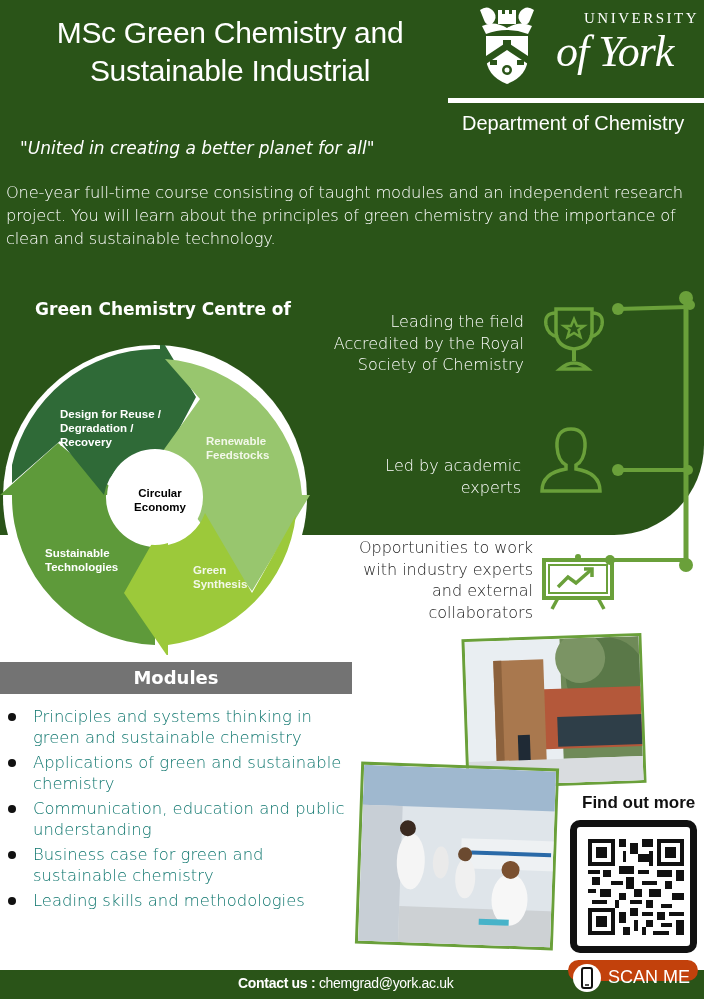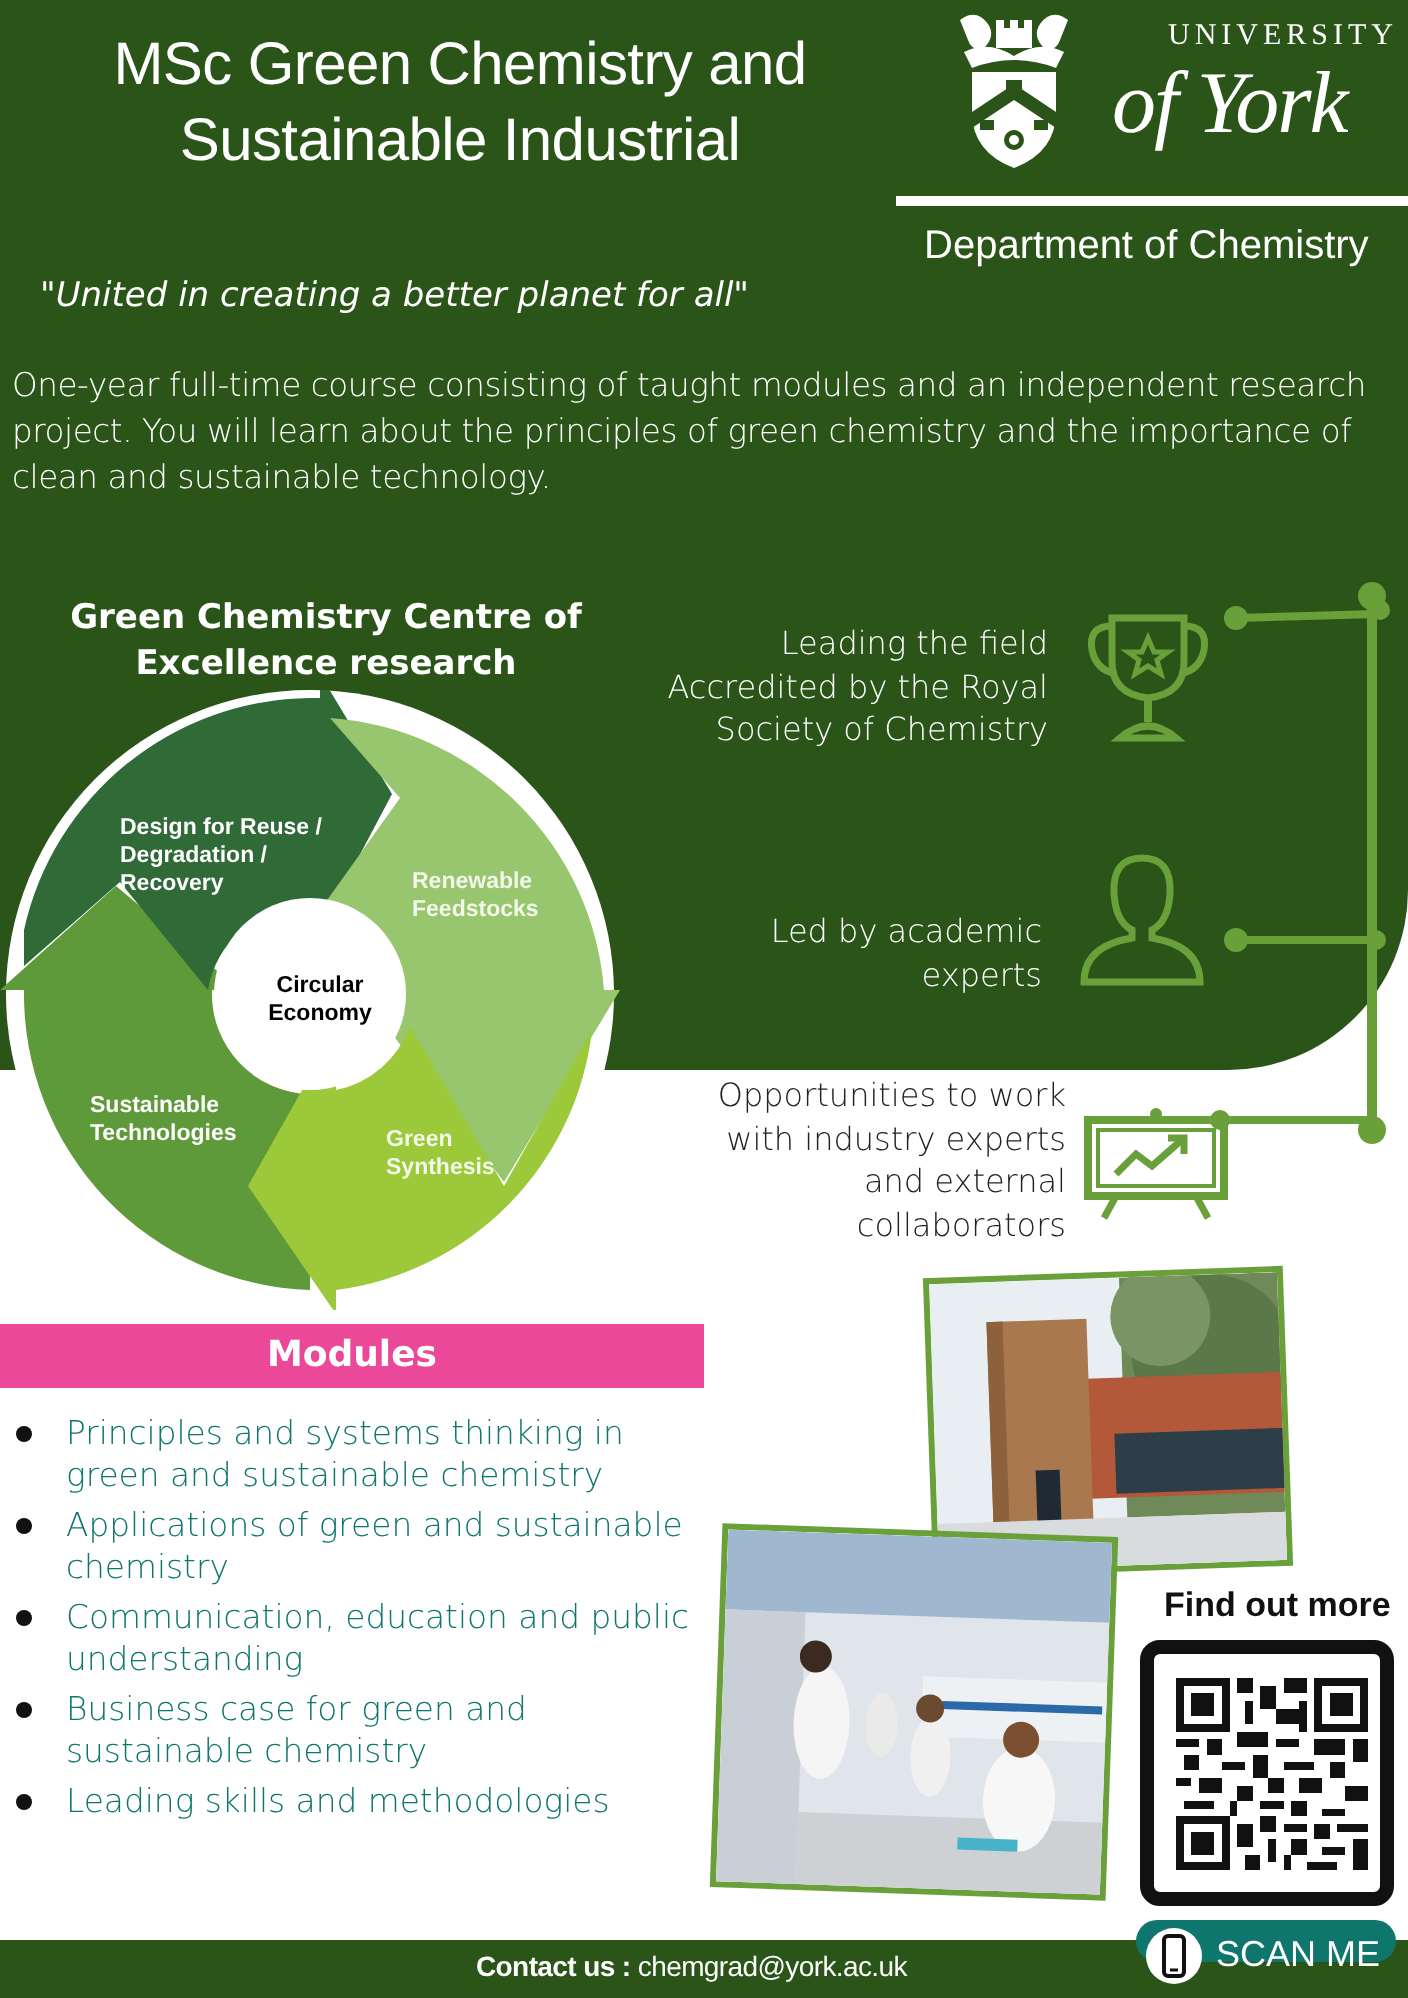--- a/index.html
+++ b/index.html
@@ -65,21 +65,21 @@
   .feature-text {
     position: absolute; text-align: right; font-family: "DejaVu Sans", sans-serif;
     font-size: 16px; line-height: 21.5px; font-weight: 300;
   }
   .ft-light { color: #ffffff; }
   .ft-dark { color: #222222; }
   .ficon { position: absolute; }
 
   .modules-bar {
     position: absolute; left: 0; top: 662px; width: 352px; height: 32px;
-    background: #ec4899; color: #fff; text-align: center;
+    background: #737373; color: #fff; text-align: center;
     font-family: "DejaVu Sans", sans-serif; font-weight: bold; font-size: 18px; line-height: 32px;
   }
   .modules-list { position: absolute; left: 8px; top: 706px; width: 350px; list-style: none; }
   .modules-list li {
     position: relative; padding-left: 25px; color: #0f766e;
     font-family: "DejaVu Sans", sans-serif; font-size: 16.4px; line-height: 21px; margin-bottom: 4px;
     font-weight: 300;
   }
   .modules-list li .bullet {
     position: absolute; left: 0; top: 7px; width: 8px; height: 8px; border-radius: 50%; background: #111;
@@ -102,21 +102,21 @@
   .footer {
     position: absolute; left: 0; top: 970px; width: 704px; height: 29px; background: #2a5418;
   }
   .contact {
     position: absolute; left: 238px; top: 975px; color: #fff;
     font-family: "Liberation Sans", sans-serif; font-size: 14px; letter-spacing: -0.3px;
   }
   .contact b { font-weight: bold; }
   .scan-btn {
     position: absolute; left: 568px; top: 960px; width: 130px; height: 21px;
-    background: #0f766e; border-radius: 18px; color: #fff;
+    background: #c2410c; border-radius: 18px; color: #fff;
   }
   .scan-icon {
     position: absolute; left: 5px; top: 4px; width: 28px; height: 28px;
     border-radius: 50%; background: #fff;
   }
   .scan-label {
     position: absolute; left: 40px; top: 7px; font-family: "Liberation Sans", sans-serif; font-size: 18px;
   }
 </style>
 </head>
@@ -150,21 +150,20 @@
   <div class="logo-univ">UNIVERSITY</div>
   <div class="logo-york">of York</div>
 </div>
 <div class="dept-rule"></div>
 <div class="dept">Department of Chemistry</div>
 
 <p class="intro">One-year full-time course consisting of taught modules and an independent research project. You will learn about the principles of green chemistry and the importance of clean and sustainable technology.</p>
 
 <div class="cycle-title">
   <div>Green Chemistry Centre of</div>
-  <div>Excellence research</div>
 </div>
 
 <div class="cycle">
   <svg width="310" height="310" viewBox="0 0 310 310">
     <circle cx="155" cy="152" r="152" fill="#ffffff"></circle>
 
     <path d="M155 300 A148 148 0 0 1 12 150 L0 150 L58 98 L120 150 L106 150 A50 50 0 0 0 155 202 Z" fill="#5e9a3a"></path>
 
     <path d="M12 120 A148 148 0 0 1 155 4 L160 4 L160 -8 L196 52 L160 120 L152 108 A50 50 0 0 0 104 150 L60 96 L12 138 Z" fill="#2f6a37"></path>
 

